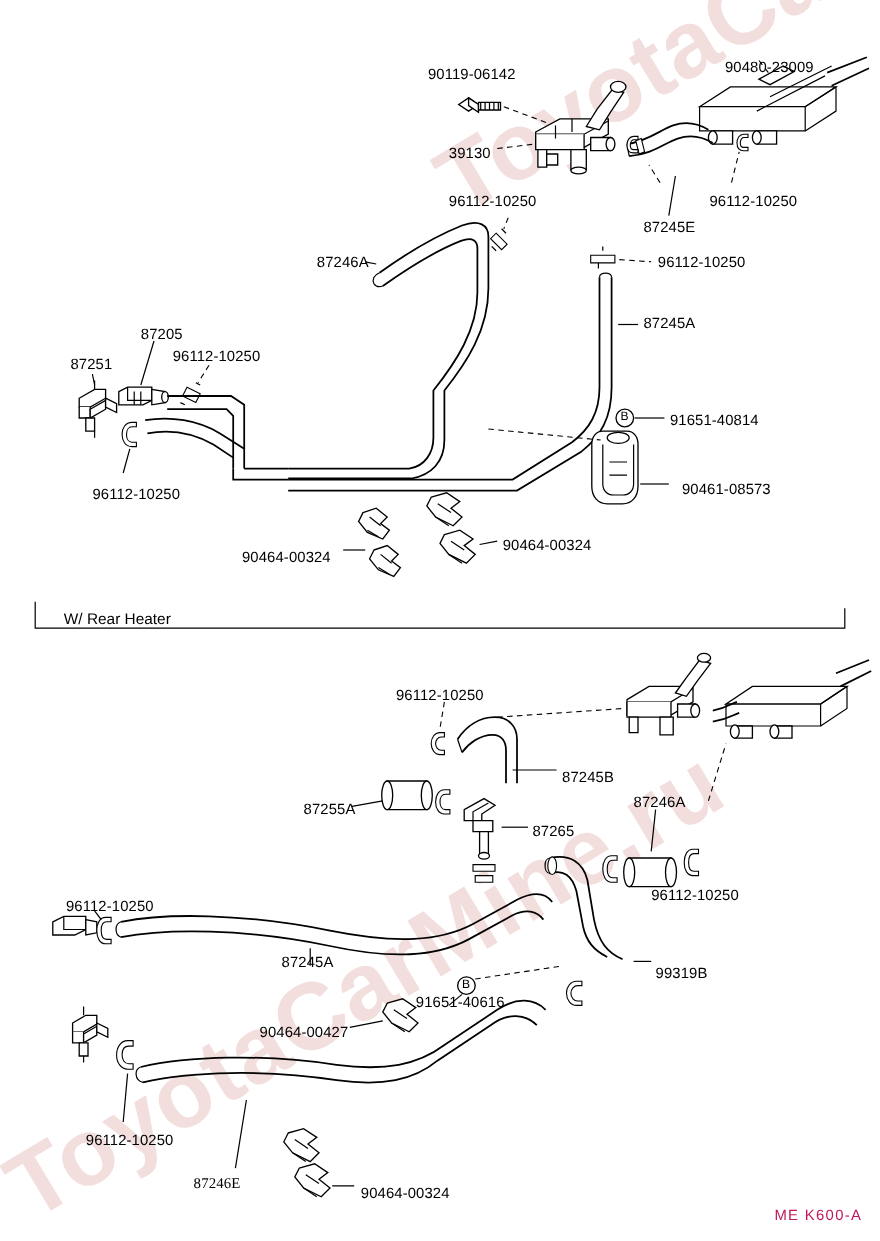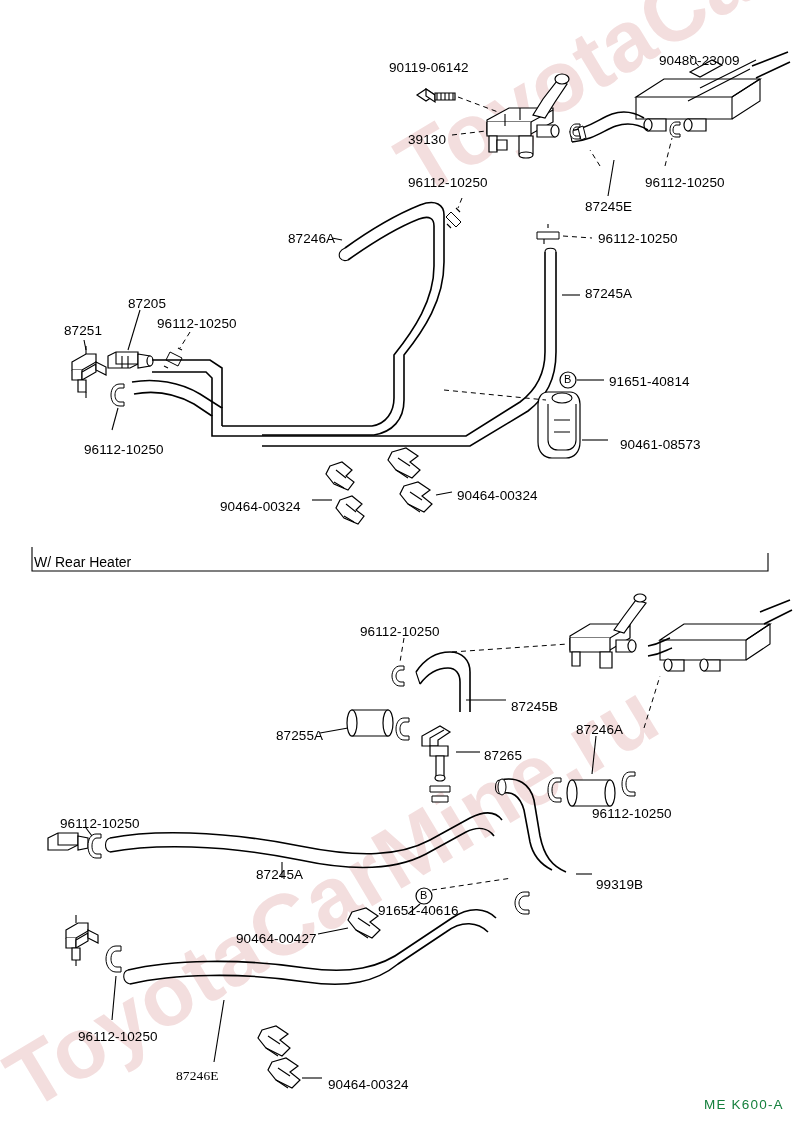--- a/index.html
+++ b/index.html
@@ -50,21 +50,21 @@
   .section-title {
     position: absolute;
     font-size: 14px;
     color: #000;
     white-space: nowrap;
   }
   .footer-code {
     position: absolute;
     font-size: 13.5px;
     letter-spacing: 1.2px;
-    color: #15803d;
+    color: #be185d;
     white-space: nowrap;
   }
   svg.art {
     position: absolute;
     left: 0;
     top: 0;
     width: 800px;
     height: 1128px;
     overflow: visible;
   }
@@ -397,21 +397,21 @@
   <div class="lbl" style="left:585px; top:286px;">87245A</div>
   <div class="lbl" style="left:128px; top:296px;">87205</div>
   <div class="lbl" style="left:64px; top:323px;">87251</div>
   <div class="lbl" style="left:157px; top:316px;">96112-10250</div>
   <div class="lbl" style="left:609px; top:374px;">91651-40814</div>
   <div class="lbl" style="left:620px; top:437px;">90461-08573</div>
   <div class="lbl" style="left:84px; top:442px;">96112-10250</div>
   <div class="lbl" style="left:220px; top:499px;">90464-00324</div>
   <div class="lbl" style="left:457px; top:488px;">90464-00324</div>
 
-  <div class="section-title" style="left:34px; top:554px;">W/ Rear Heater</div>
+  <div class="section-title" style="left:34px; top:554px;padding-left:24px;">W/ Rear Heater</div>
 
   <div class="lbl" style="left:360px; top:624px;">96112-10250</div>
   <div class="lbl" style="left:511px; top:699px;">87245B</div>
   <div class="lbl" style="left:576px; top:722px;">87246A</div>
   <div class="lbl" style="left:276px; top:728px;">87255A</div>
   <div class="lbl" style="left:484px; top:748px;">87265</div>
   <div class="lbl" style="left:592px; top:806px;">96112-10250</div>
   <div class="lbl" style="left:60px; top:816px;">96112-10250</div>
   <div class="lbl" style="left:256px; top:867px;">87245A</div>
   <div class="lbl" style="left:596px; top:877px;">99319B</div>

